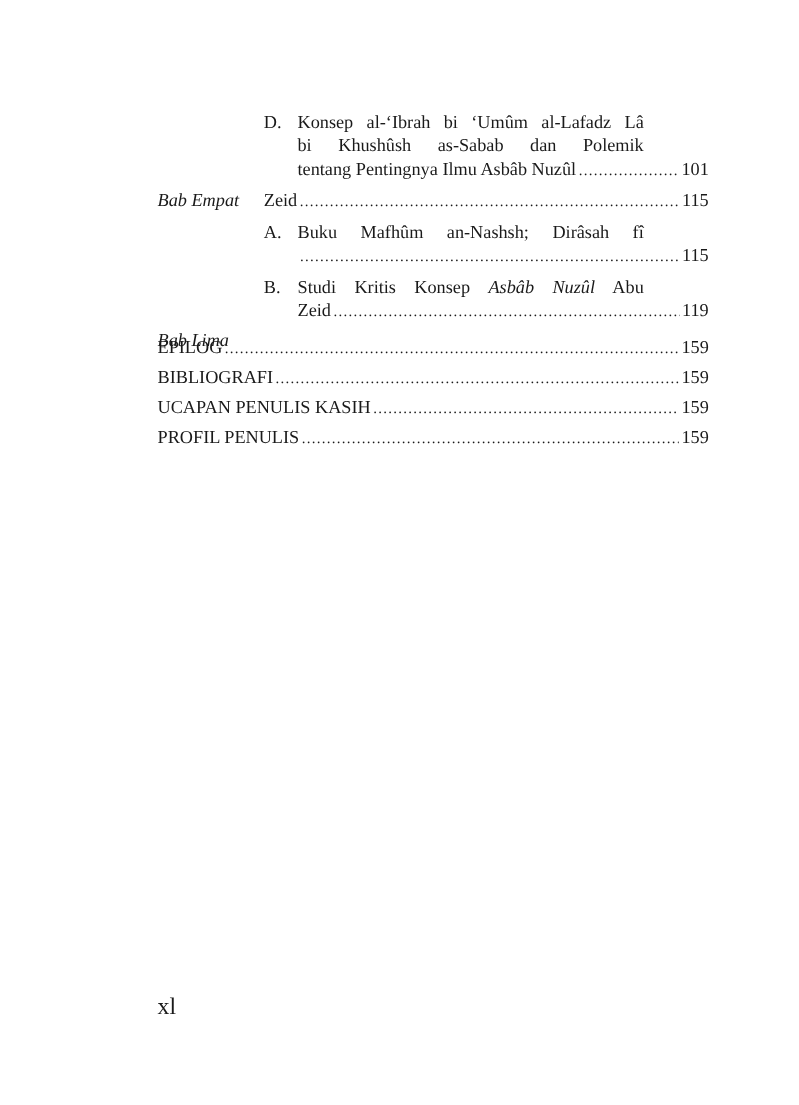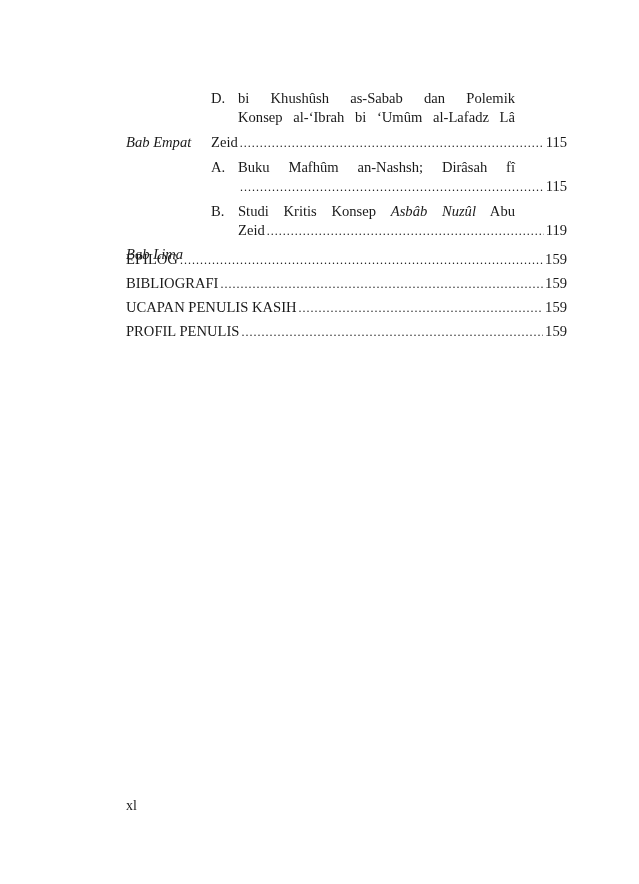--- a/index.html
+++ b/index.html
@@ -93,35 +93,40 @@
 
     .gap-s { height: 5px; }
     .gap-m { height: 6px; }
 
     .it { font-style: italic; }
 
     .page-num {
       position: absolute;
       left: 126px;
       top: 796px;
-      font-size: 14px;
+      font-size: 19px;
       line-height: 19px;
     }
   </style>
 </head>
 <body>
 
 <div class="page">
   <div class="toc">
 
     <div class="sub">
       <span class="letter">D.</span>
       <div class="body">
+        <div class="line just">Konsep al-‘Ibrah bi ‘Umûm al-Lafadz Lâ</div>
         <div class="line just">bi Khushûsh as-Sabab dan Polemik</div>
-        <div class="line just">Konsep al-‘Ibrah bi ‘Umûm al-Lafadz Lâ</div>
+        <div class="leader-row">
+          <span class="txt">tentang Pentingnya Ilmu Asbâb Nuzûl</span>
+          <span class="dots"></span>
+          <span class="pg">101</span>
+        </div>
       </div>
     </div>
 
     <div class="gap-m"></div>
 
     <div class="chap">
       <span class="label">Bab Empat</span>
       <div class="body">
         <div class="leader-row">
           <span class="txt">Zeid</span>

